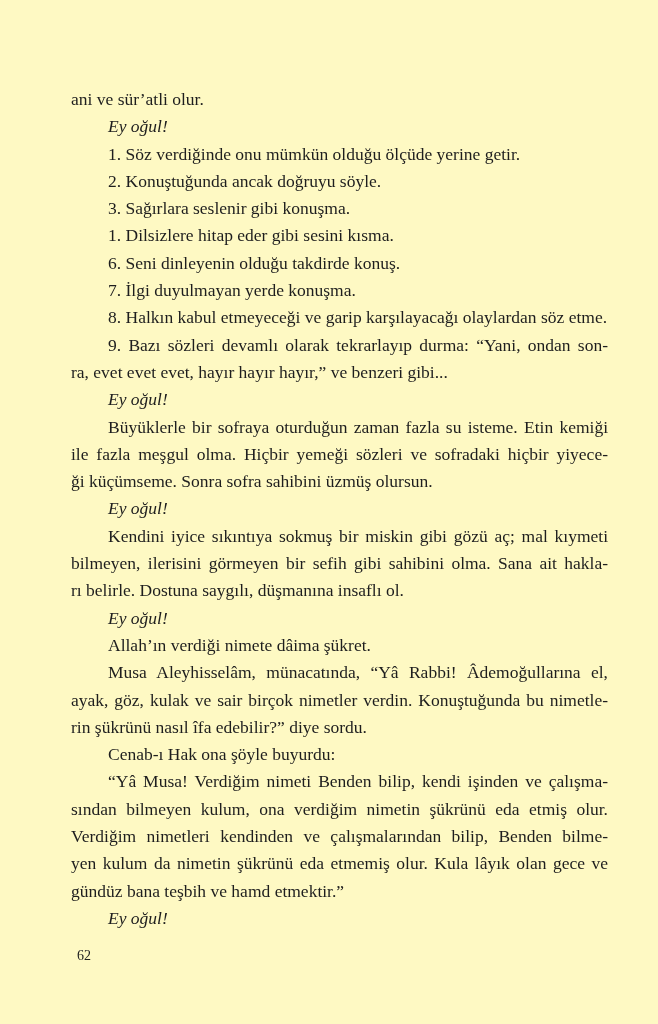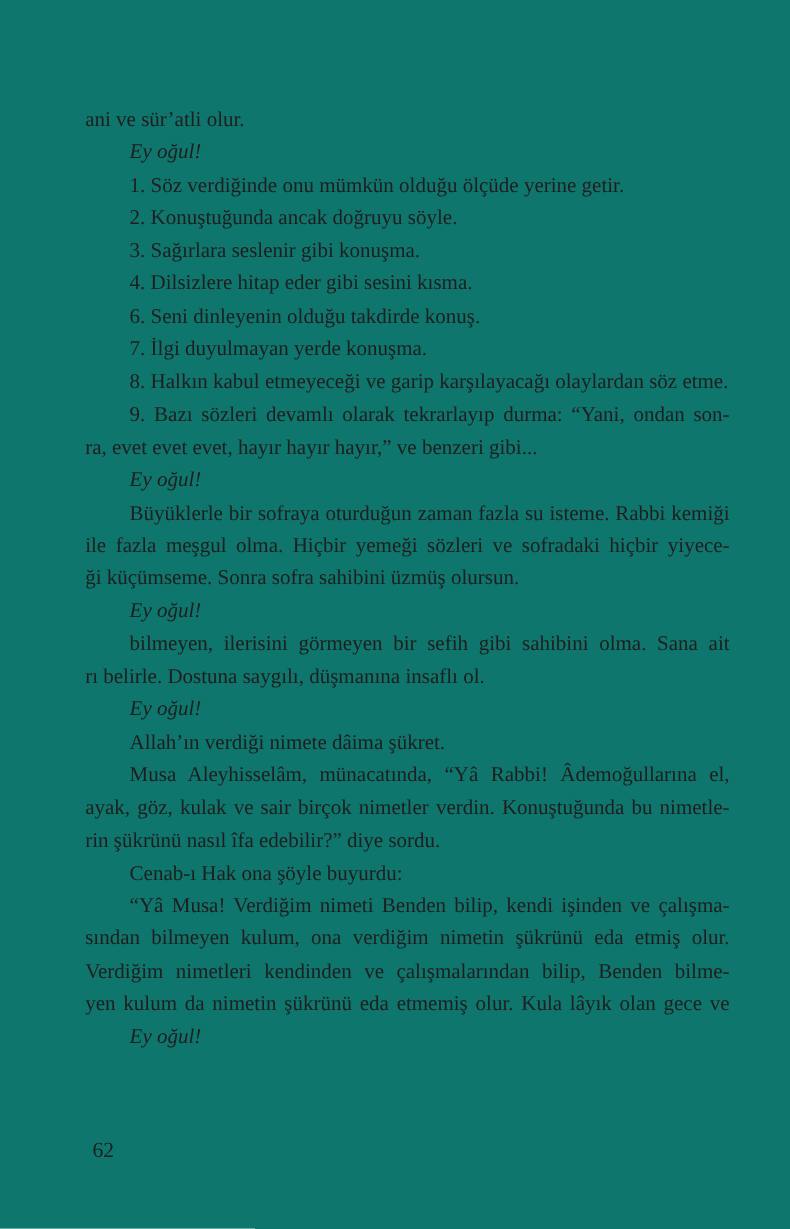--- a/index.html
+++ b/index.html
@@ -4,21 +4,21 @@
 <style>
   html, body {
     margin: 0;
     padding: 0;
     background: #ffffff;
   }
   .book-page {
     position: relative;
     width: 658px;
     height: 1024px;
-    background: #0f766e;
+    background: #fef9c3;
     overflow: hidden;
   }
   .text-column {
     position: absolute;
     left: 71px;
     top: 86px;
     width: 537px;
     font-family: "Liberation Serif", "DejaVu Serif", serif;
     font-size: 17.5px;
     line-height: 27.3px;
@@ -37,21 +37,21 @@
     text-align-last: justify;
     text-justify: inter-word;
   }
   .seg-b { font-weight: normal; }
   .seg-i { font-style: italic; }
   .page-number {
     position: absolute;
     left: 77px;
     top: 948px;
     font-family: "Liberation Serif", "DejaVu Serif", serif;
-    font-size: 18px;
+    font-size: 14px;
     color: #1e1e1e;
   }
 </style>
 </head>
 <body>
 
 <div class="book-page">
   <div class="text-column">
       <div class="block">
         <div class="line"><span>ani ve sür’atli olur.</span></div>
@@ -62,47 +62,48 @@
       <div class="block indent">
         <div class="line"><span>1. Söz verdiğinde onu mümkün olduğu ölçüde yerine getir.</span></div>
       </div>
       <div class="block indent">
         <div class="line"><span>2. </span><span class="seg-b">Konuştuğunda ancak doğruyu söyle.</span></div>
       </div>
       <div class="block indent">
         <div class="line"><span>3. Sağırlara seslenir gibi konuşma.</span></div>
       </div>
       <div class="block indent">
-        <div class="line"><span>4. Dilsizlere hitap eder gibi sesini kısma.</span></div>
+        <div class="line"><span>1. Dilsizlere hitap eder gibi sesini kısma.</span></div>
       </div>
       <div class="block indent">
         <div class="line"><span>6. Seni dinleyenin olduğu takdirde konuş.</span></div>
       </div>
       <div class="block indent">
         <div class="line"><span>7. İlgi duyulmayan yerde konuşma.</span></div>
       </div>
       <div class="block indent">
         <div class="line"><span>8. Halkın kabul etmeyeceği ve garip karşılayacağı olaylardan söz etme.</span></div>
       </div>
       <div class="block indent">
         <div class="line fill"><span>9. Bazı sözleri devamlı olarak tekrarlayıp durma: “Yani, ondan son-</span></div>
         <div class="line"><span>ra, evet evet evet, hayır hayır hayır,” ve benzeri gibi...</span></div>
       </div>
       <div class="block indent">
         <div class="line"><span class="seg-i">Ey oğul!</span></div>
       </div>
       <div class="block indent">
-        <div class="line fill"><span>Büyüklerle bir sofraya oturduğun zaman fazla su isteme. Rabbi kemiği</span></div>
+        <div class="line fill"><span>Büyüklerle bir sofraya oturduğun zaman fazla su isteme. Etin kemiği</span></div>
         <div class="line fill"><span>ile fazla meşgul olma. Hiçbir yemeği sözleri ve sofradaki hiçbir yiyece-</span></div>
         <div class="line"><span>ği küçümseme. Sonra sofra sahibini üzmüş olursun.</span></div>
       </div>
       <div class="block indent">
         <div class="line"><span class="seg-i">Ey oğul!</span></div>
       </div>
       <div class="block indent">
+        <div class="line fill"><span>Kendini iyice sıkıntıya sokmuş bir miskin gibi gözü aç; mal kıymeti</span></div>
         <div class="line fill"><span>bilmeyen, ilerisini görmeyen bir sefih gibi sahibini olma. Sana ait hakla-</span></div>
         <div class="line"><span>rı belirle. Dostuna saygılı, düşmanına insaflı ol.</span></div>
       </div>
       <div class="block indent">
         <div class="line"><span class="seg-i">Ey oğul!</span></div>
       </div>
       <div class="block indent">
         <div class="line"><span>Allah’ın verdiği nimete dâima şükret.</span></div>
       </div>
       <div class="block indent">
@@ -111,19 +112,20 @@
         <div class="line"><span>rin şükrünü nasıl îfa edebilir?” diye sordu.</span></div>
       </div>
       <div class="block indent">
         <div class="line"><span>Cenab-ı Hak ona şöyle buyurdu:</span></div>
       </div>
       <div class="block indent">
         <div class="line fill"><span>“Yâ Musa! Verdiğim nimeti Benden bilip, kendi işinden ve çalışma-</span></div>
         <div class="line fill"><span>sından bilmeyen kulum, ona verdiğim nimetin şükrünü eda etmiş olur.</span></div>
         <div class="line fill"><span>Verdiğim nimetleri kendinden ve çalışmalarından bilip, Benden bilme-</span></div>
         <div class="line fill"><span>yen kulum da nimetin şükrünü eda etmemiş olur. Kula lâyık olan gece ve</span></div>
+        <div class="line"><span>gündüz bana teşbih ve hamd etmektir.”</span></div>
       </div>
       <div class="block indent">
         <div class="line"><span class="seg-i">Ey oğul!</span></div>
       </div>
     </div>
   <div class="page-number">62</div>
 </div>
 
 </body></html>

